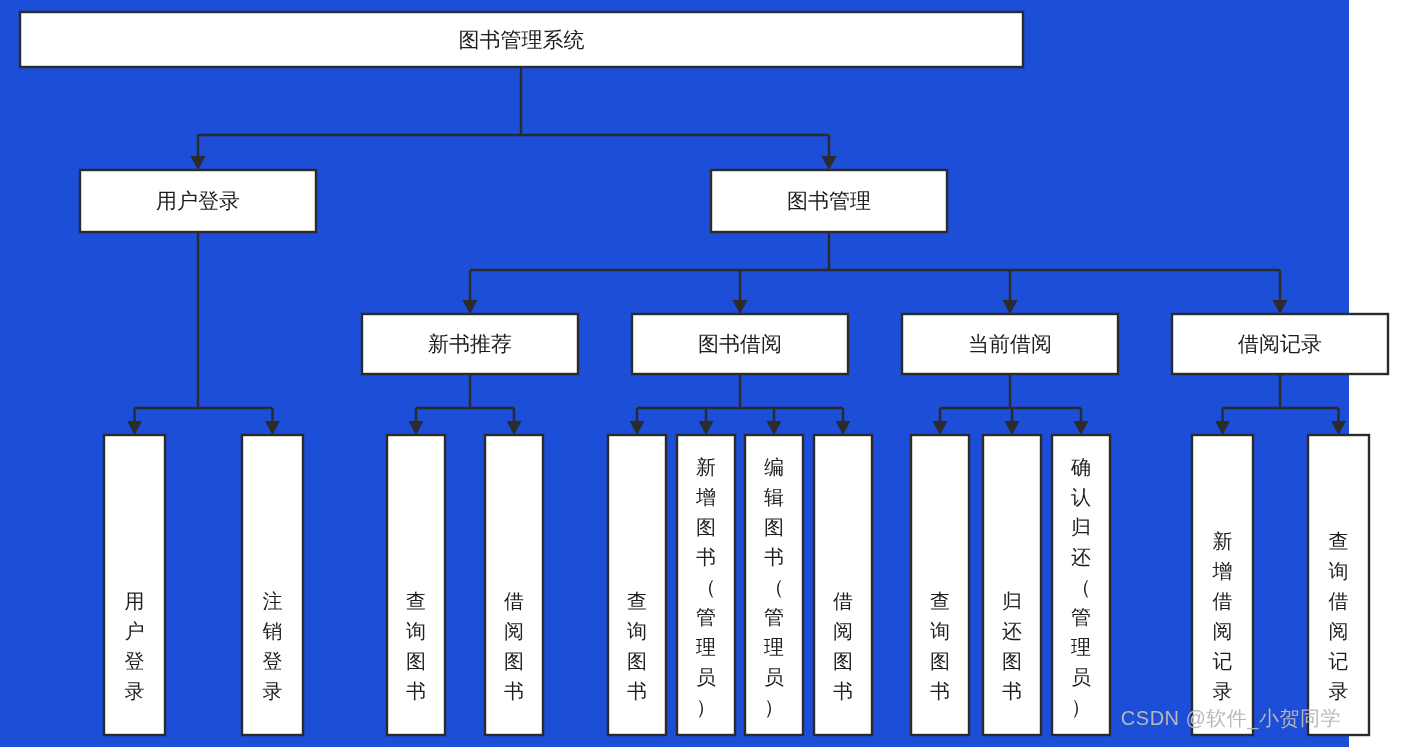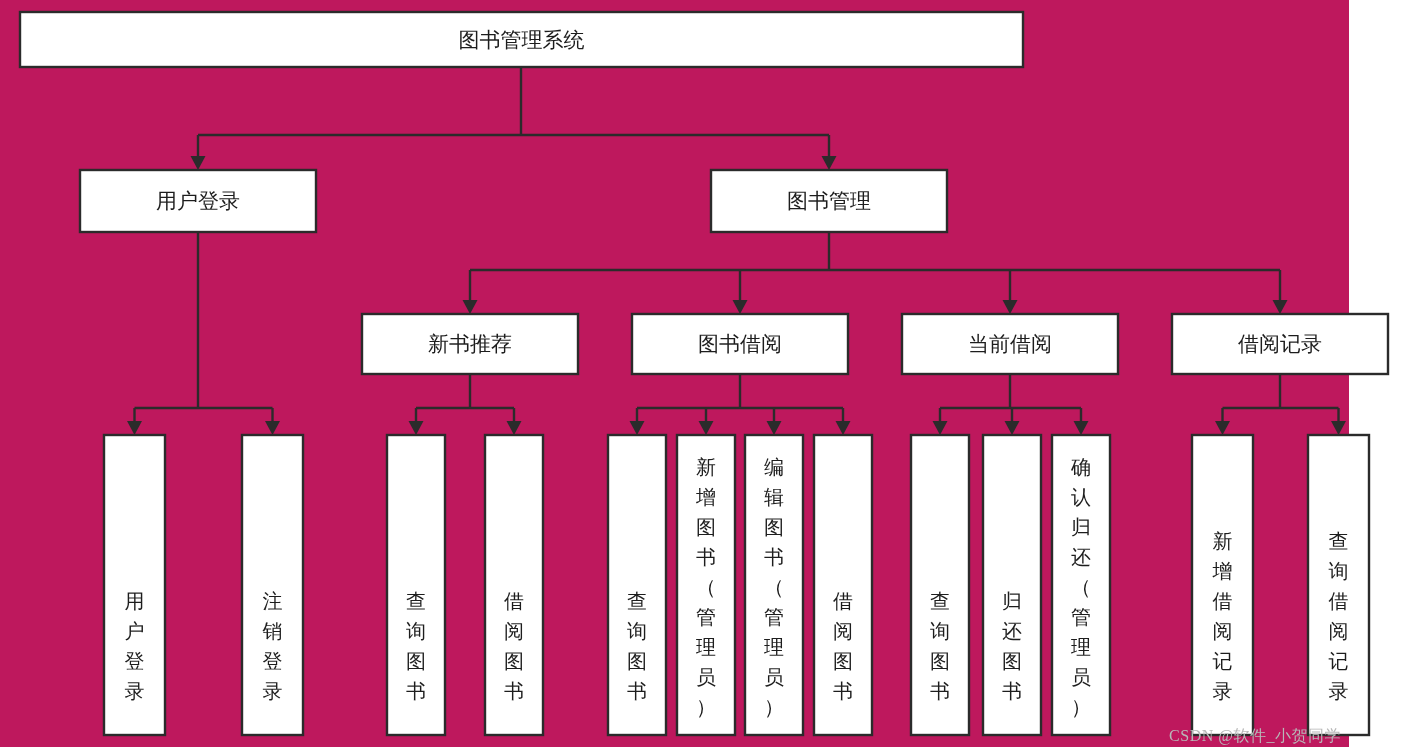--- a/index.html
+++ b/index.html
@@ -11,21 +11,21 @@
   body {
     width: 1405px;
     height: 747px;
     overflow: hidden;
     font-family: "DejaVu Sans", "Liberation Sans", sans-serif;
   }
   #diagram-root {
     position: relative;
     width: 1349px;
     height: 747px;
-    background: #be185d;
+    background: #1d4ed8;
   }
   svg#flowchart {
     position: absolute;
     top: 0;
     left: 0;
     width: 1405px;
     height: 747px;
     display: block;
   }
   .node-box {
@@ -52,23 +52,23 @@
   .label-horizontal {
     font-size: 21px;
   }
   .label-vertical-char {
     font-size: 20px;
     text-anchor: middle;
   }
   .watermark-text {
     position: absolute;
     right: 8px;
-    bottom: 0;
-    font-family: Liberation Serif, serif;
-    font-size: 16px;
+    bottom: 15px;
+    font-family: Liberation Sans, sans-serif;
+    font-size: 20px;
     color: #b8b8b8;
     white-space: nowrap;
     letter-spacing: 0.5px;
     pointer-events: none;
   }
 </style>
 </head>
 <body>
 
 <div id="diagram-root">

